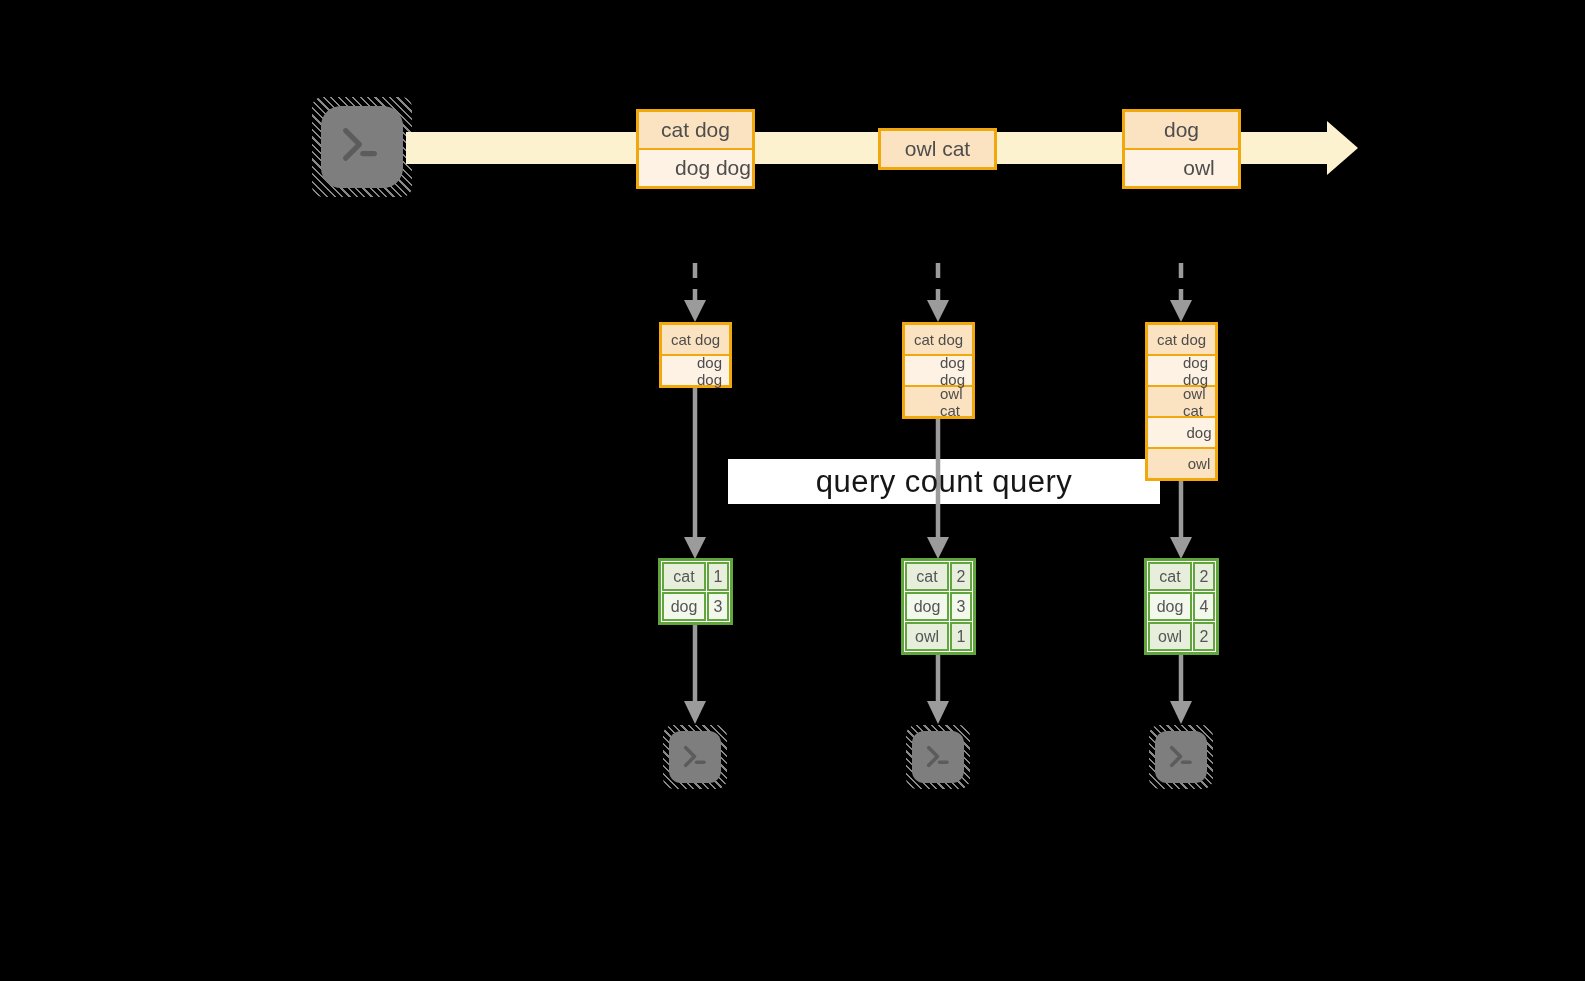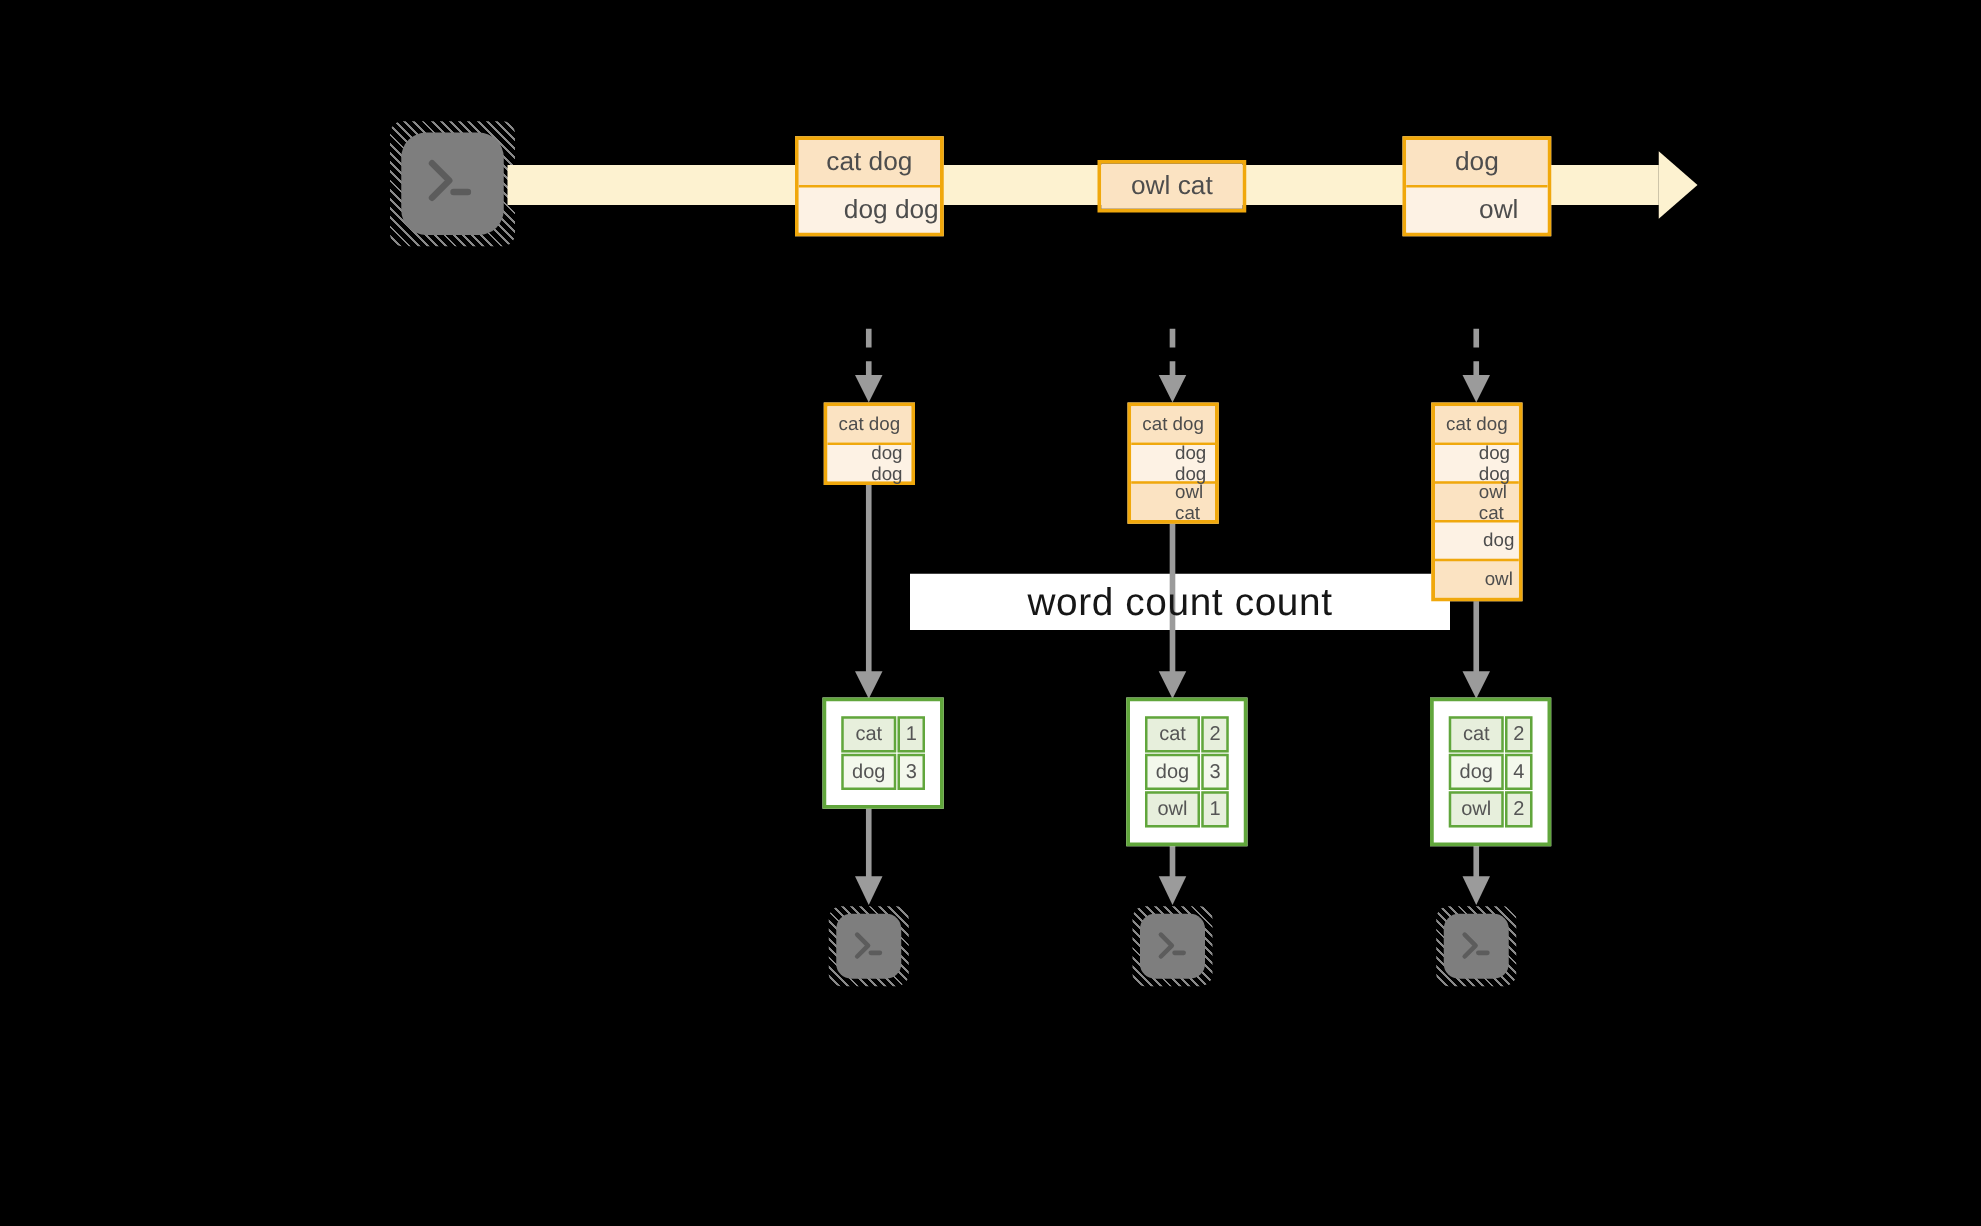--- a/index.html
+++ b/index.html
@@ -37,21 +37,21 @@
   
   .query-band{position:absolute;left:693px;top:459px;width:432px;height:45px;background:#ffffff;z-index:1;}
   .query-text{
     position:absolute;left:693px;top:459px;width:432px;height:45px;z-index:3;
     display:flex;align-items:center;justify-content:center;
     font-size:31px;font-weight:300;color:#161616;letter-spacing:.5px;
   }
   
   .rtable{
     position:absolute;z-index:4;box-sizing:border-box;
-    border:3px solid #61a63c;background:#fff;padding:12px;
+    border:3px solid #61a63c;background:#fff;padding:1px;
     display:grid;grid-template-columns:44px 22px;gap:1px;
   }
   .rcell{
     border:2px solid #61a63c;box-sizing:border-box;height:29px;
     display:flex;align-items:center;justify-content:center;
     font-size:16px;color:#555;
   }
   .rtable .row-a{background:#e7efdc;}
   .rtable .row-b{background:#f3f8ec;}
   
@@ -122,21 +122,21 @@
       <line x1="903" y1="655" x2="903" y2="702"></line>
         <polygon points="892,701 914,701 903,724"></polygon>
     </g>
     <g>
       <line x1="1146" y1="655" x2="1146" y2="702"></line>
         <polygon points="1135,701 1157,701 1146,724"></polygon>
     </g>
   </svg>
 
   <div class="query-band"></div>
-  <div class="query-text">word count count</div>
+  <div class="query-text">query count query</div>
 
   <div class="obox statebox" style="left:624px;top:322px;width:73px;">
     <div class="cell">cat dog</div>
     <div class="cell">dog dog</div>
   </div>
   <div class="obox statebox" style="left:867px;top:322px;width:73px;">
     <div class="cell">cat dog</div>
     <div class="cell">dog dog</div>
     <div class="cell">owl cat</div>
   </div>

